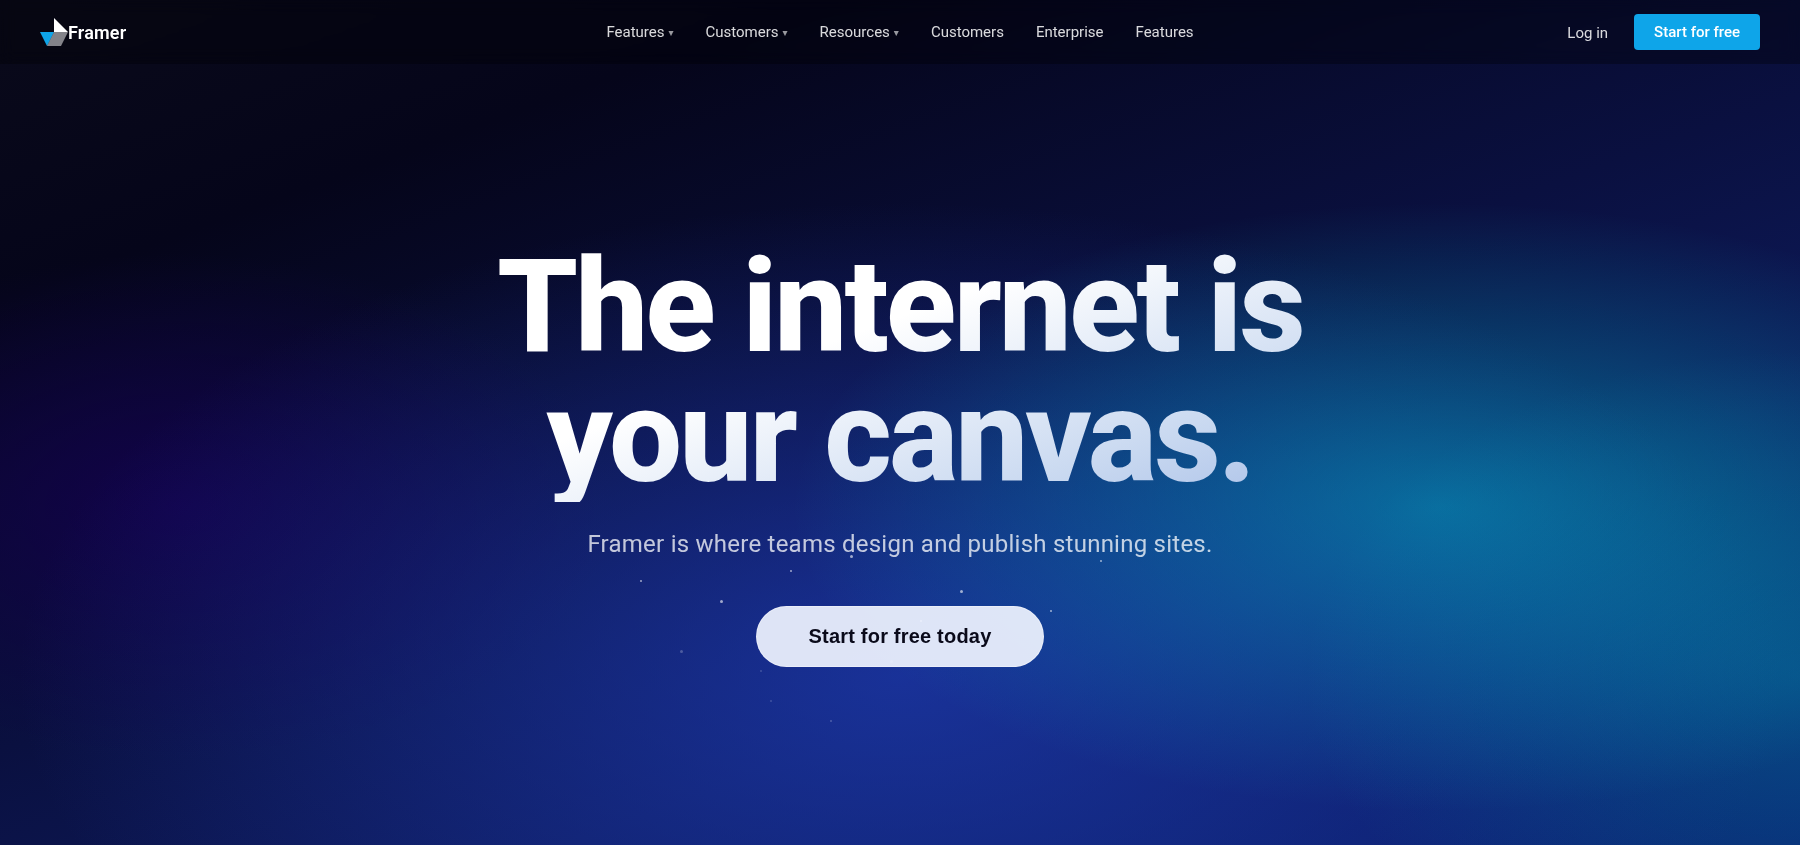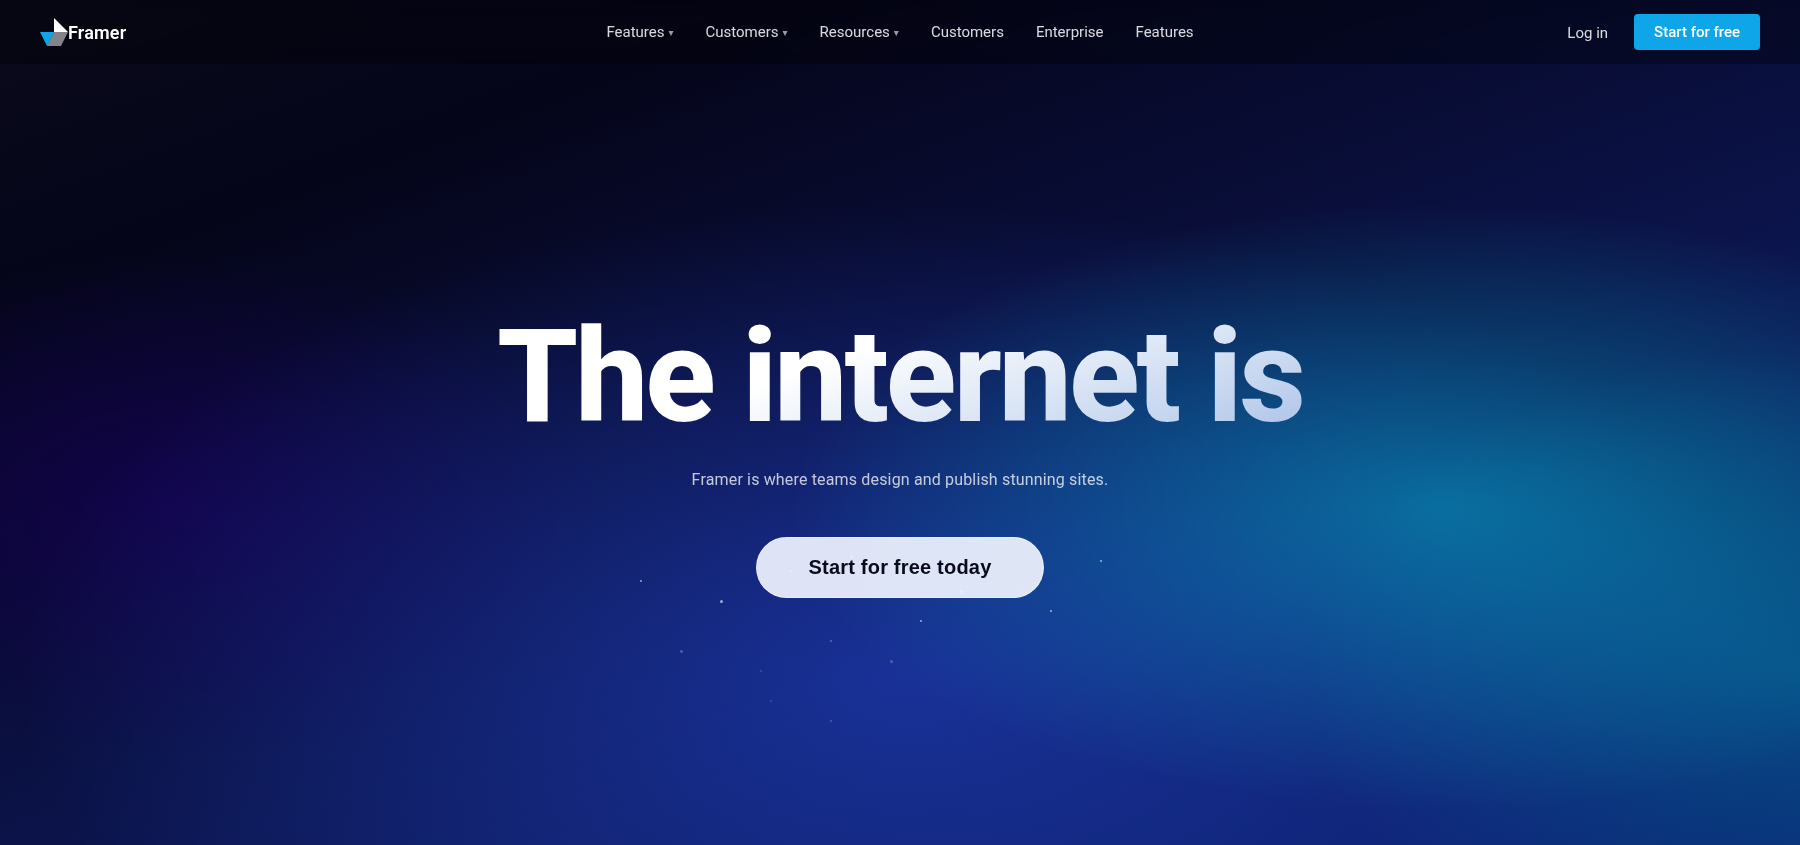--- a/index.html
+++ b/index.html
@@ -147,21 +147,21 @@
       letter-spacing: -3px;
       max-width: 1100px;
       background: linear-gradient(160deg, #ffffff 40%, #c8d8f0 80%, #aac0e8 100%);
       -webkit-background-clip: text;
       -webkit-text-fill-color: transparent;
       background-clip: text;
       margin-bottom: 28px;
     }
 
     .hero-subtitle {
-      font-size: 16px;
+      font-size: 24px;
       font-weight: 400;
       color: rgba(255,255,255,0.75);
       margin-bottom: 48px;
       letter-spacing: 0.01em;
     }
 
     .btn-cta {
       display: inline-block;
       background: rgba(255,255,255,0.12);
       border: 1.5px solid rgba(255,255,255,0.35);
@@ -236,16 +236,17 @@
 
   <div class="nav-right">
     <div class="btn-login">Log in</div>
     <div class="btn-start">Start for free</div>
   </div>
 </nav>
 
 <section class="hero">
   <h1 class="hero-title">
     <span>The internet is</span><br>
+    <span>your canvas.</span>
   </h1>
   <p class="hero-subtitle">Framer is where teams design and publish stunning sites.</p>
   <button class="btn-cta">Start for free today</button>
 </section>
 
 </body></html>

